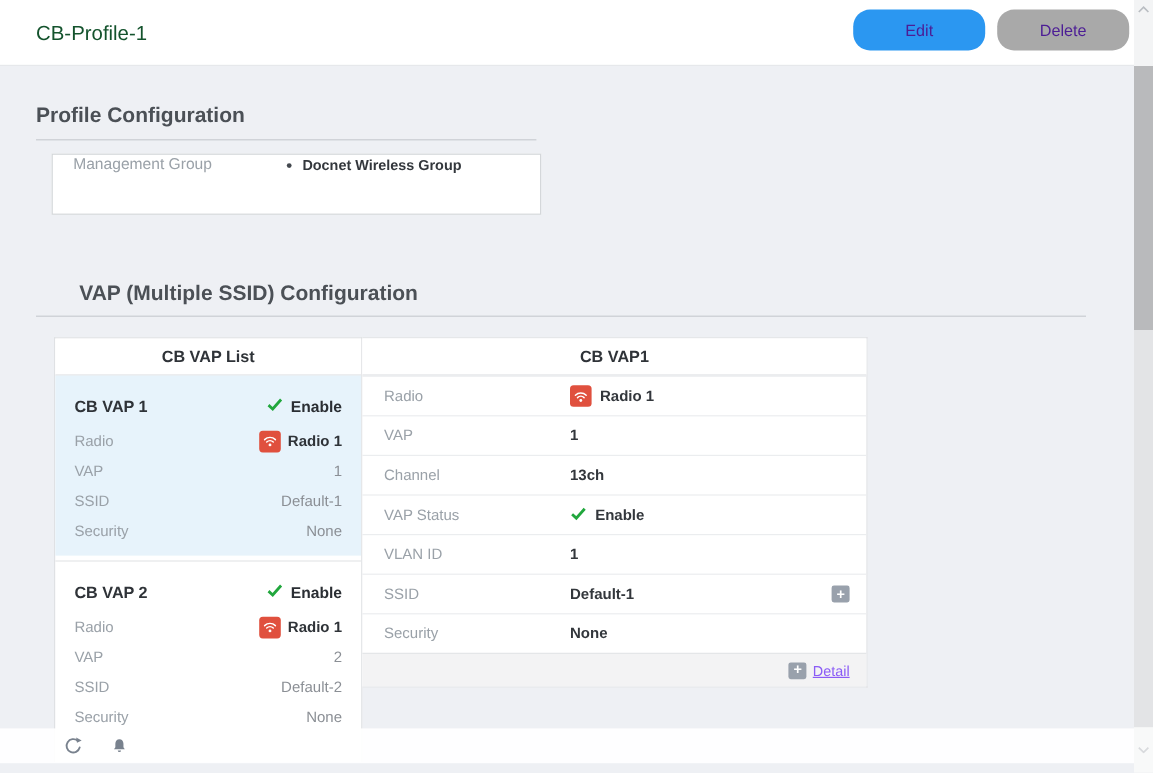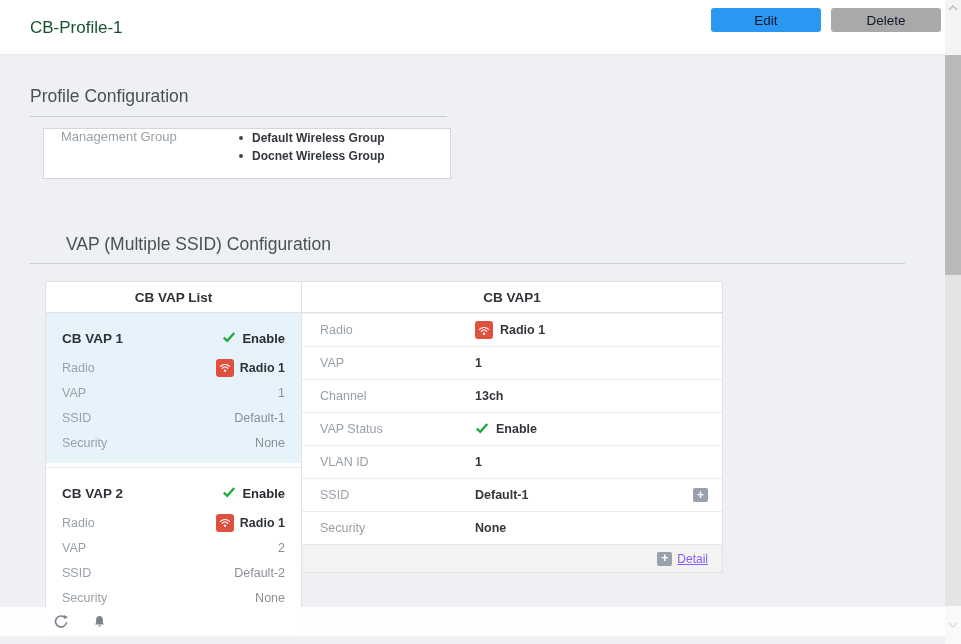--- a/index.html
+++ b/index.html
@@ -15,30 +15,30 @@
   
   .top-header {
     position:absolute; top:0; left:0; width:945px; height:55px;
     background:#ffffff; border-bottom:1px solid #e6e8eb;
   }
   .page-title {
     position:absolute; left:30px; top:0; height:55px; line-height:55px;
     font-size:17px; color:#14532d; font-weight:normal;
   }
   .btn {
-    position:absolute; top:8px; height:24px; width:110px;
-    border:none; border-radius:3px; color:#0f172a; font-size:13.5px;
+    position:absolute; top:8px; height:34px; width:110px;
+    border:none; border-radius:14px; color:#4c1d95; font-size:13.5px;
     font-family:"Liberation Sans", sans-serif; cursor:pointer;
   }
   .btn-edit   { left:711px; background:#2b97f1; }
   .btn-delete { left:831px; background:#a9a9a9; }
 
   
   .section-heading {
-    position:absolute; left:30px; font-size:17.5px; font-weight:normal; color:#4b5056;
+    position:absolute; left:30px; font-size:17.5px; font-weight:bold; color:#4b5056;
   }
   .heading-profile { top:86px; }
   .heading-vap     { top:234px;margin-left:36px; }
   .section-rule { position:absolute; left:30px; height:0; border-top:1px solid #c9cdd2; }
   .rule-profile { top:116px; width:417px; }
   .rule-vap     { top:263px; width:875px; }
 
   
   .mgmt-box {
     position:absolute; left:43px; top:128px; width:408px; height:51px;
@@ -132,24 +132,20 @@
   <button class="btn btn-edit">Edit</button>
   <button class="btn btn-delete">Delete</button>
 </div>
 
 <h2 class="section-heading heading-profile">Profile Configuration</h2>
 <div class="section-rule rule-profile"></div>
 
 <div class="mgmt-box">
   <div class="mgmt-label">Management Group</div>
   <ul class="mgmt-list">
-    <li>
-      <span class="bullet-dot"></span>
-      <span>Default Wireless Group</span>
-    </li>
     <li>
       <span class="bullet-dot"></span>
       <span>Docnet Wireless Group</span>
     </li>
   </ul>
 </div>
 
 <h2 class="section-heading heading-vap">VAP (Multiple SSID) Configuration</h2>
 <div class="section-rule rule-vap"></div>
 

